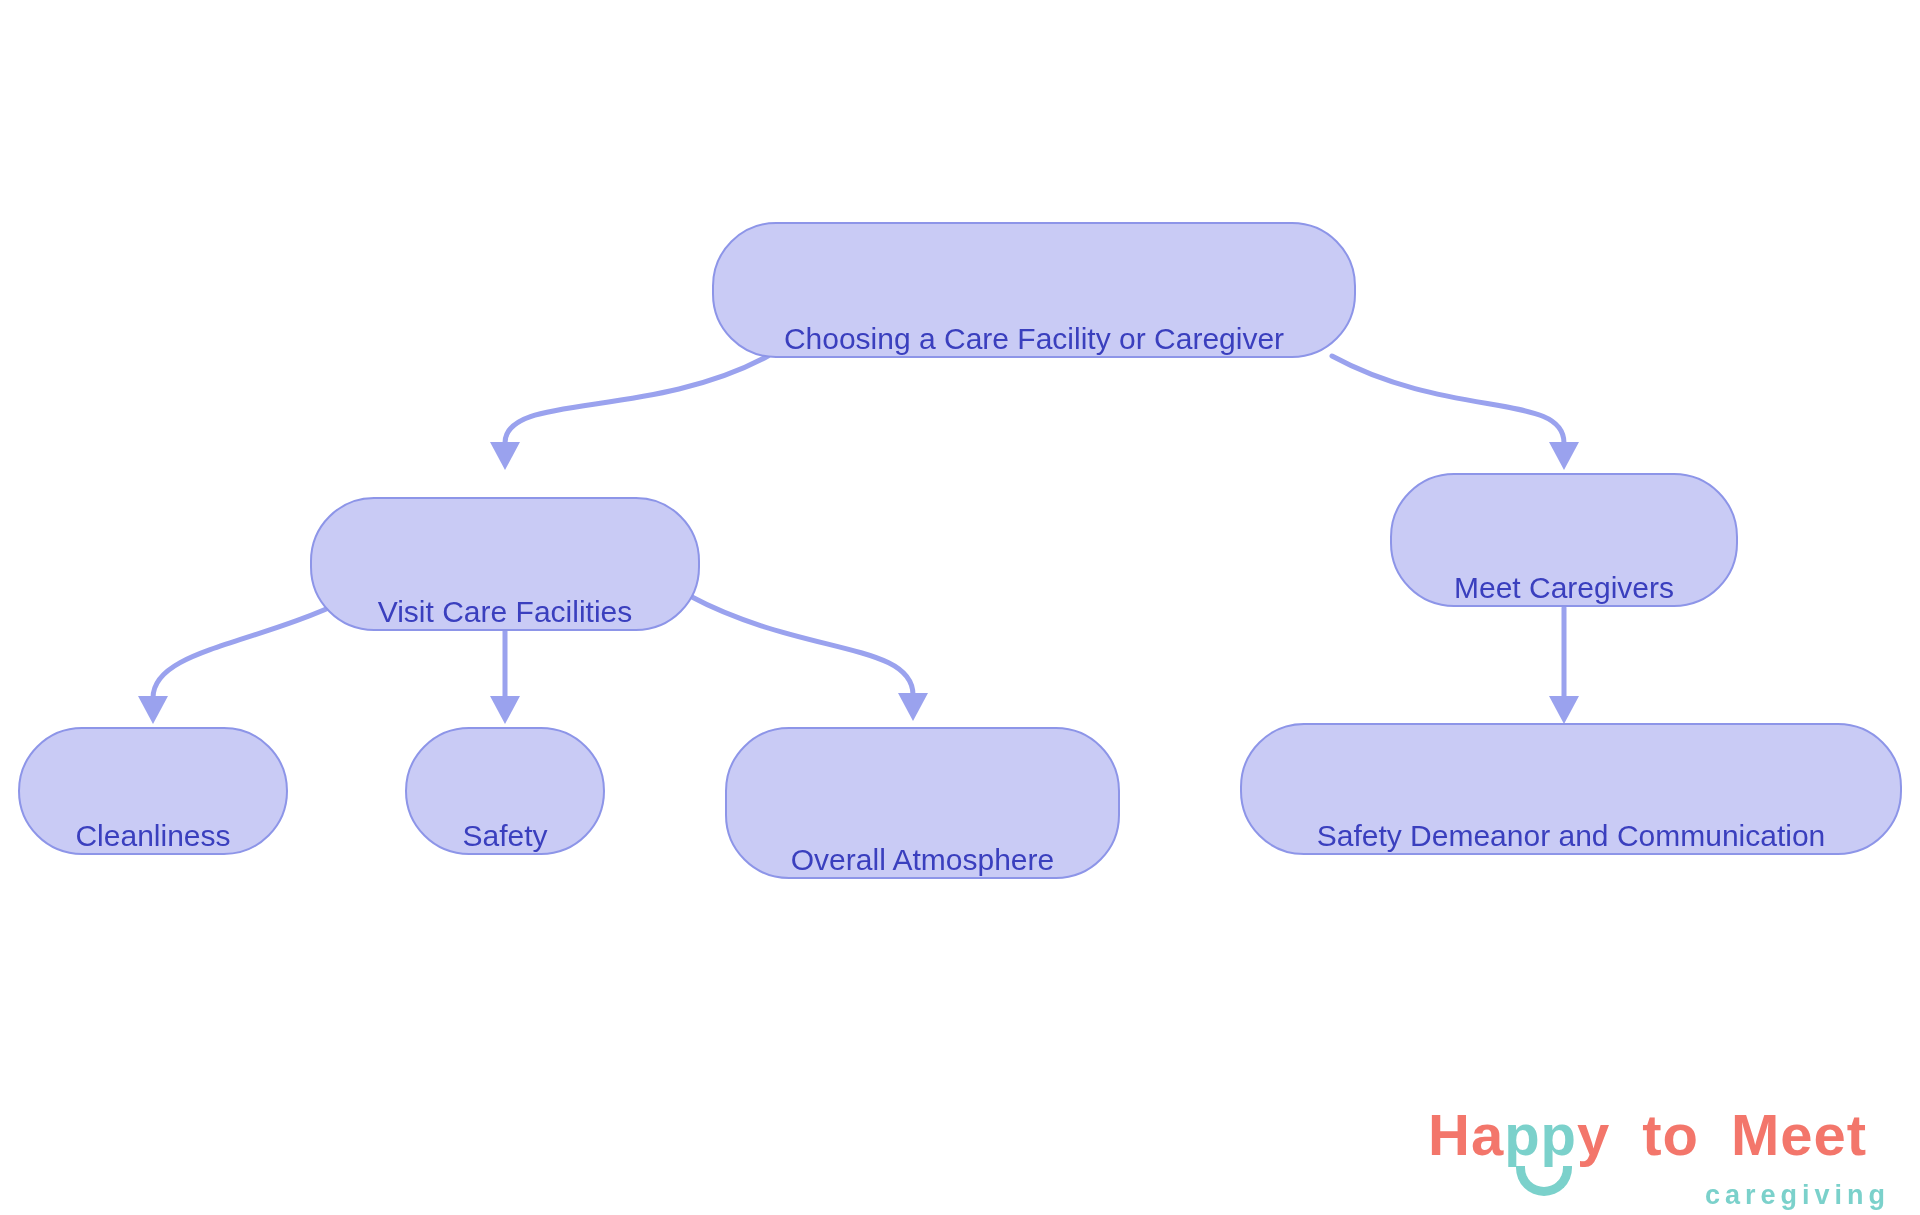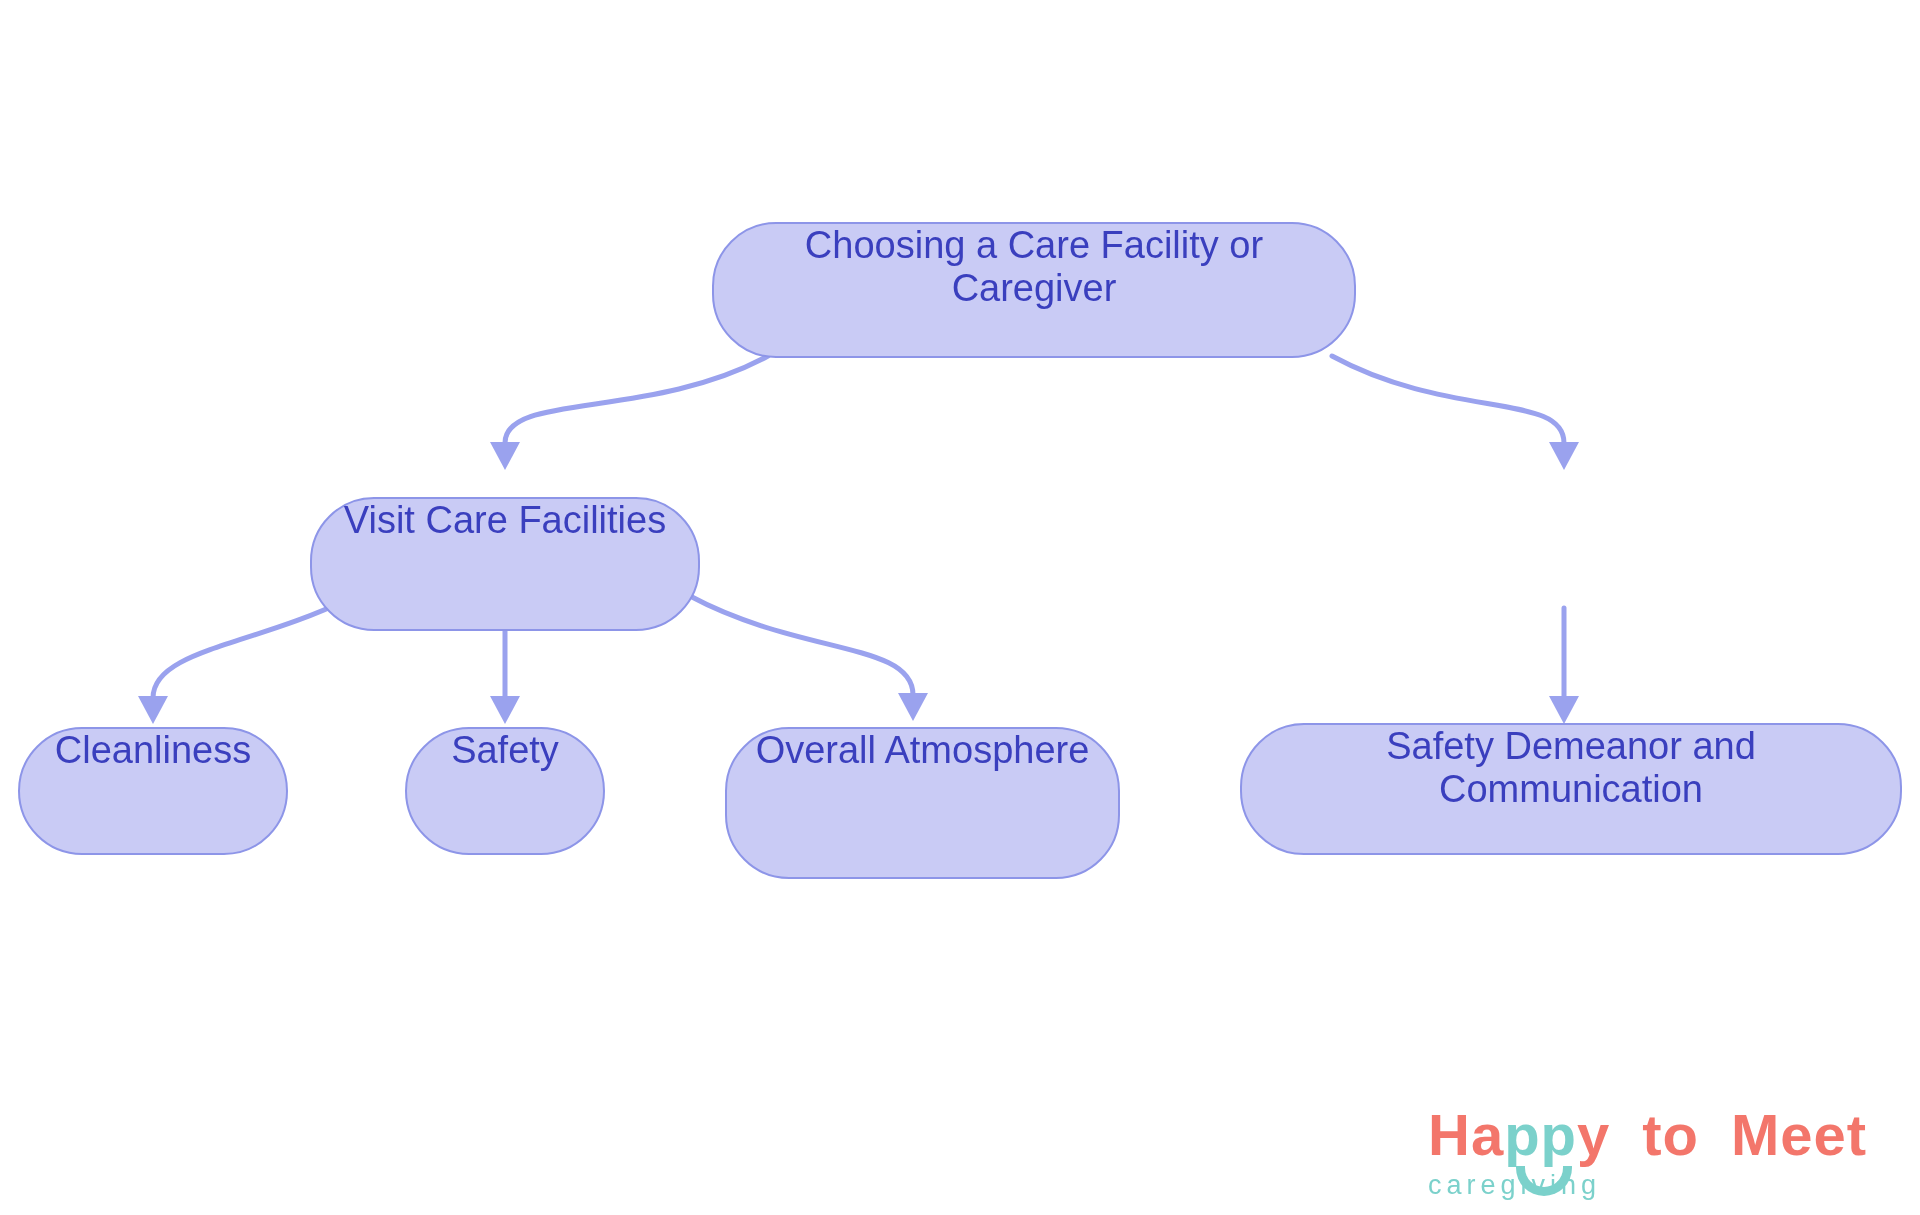--- a/index.html
+++ b/index.html
@@ -30,24 +30,24 @@
     fill: var(--edge, #9aa2ee);
     stroke: none;
   }
   .node {
     position: absolute;
     box-sizing: border-box;
     background: var(--node-fill, #c9cbf5);
     border: 2px solid var(--node-stroke, #8d95e8);
     border-radius: 64px;
     display: flex;
-    align-items: flex-start;
+    align-items: flex-end;
     justify-content: center;
     color: var(--node-text, #3a3fbe);
-    font-size: 38px;
+    font-size: 30px;
     text-align: center;
     padding: 0 20px;
   }
   .logo {
     position: absolute;
     left: 1428px;
     top: 1102px;
     width: 472px;
   }
   .logo-line1 {
@@ -67,24 +67,25 @@
     left: 88px;
     top: 64px;
     width: 56px;
     height: 30px;
     box-sizing: border-box;
     border: 9px solid var(--logo-teal, #7bd1cb);
     border-top: none;
     border-radius: 0 0 56px 56px;
   }
   .logo-sub {
-    margin-top: 2px;
+    margin-top: 12px;
+    text-align: right;
     padding-right: 10px;
     font-size: 27px;
-    font-weight: normal;
+    font-weight: bold;
     letter-spacing: 5px;
     color: var(--logo-teal, #7bd1cb);
   }
 </style>
 </head>
 <body>
 
 <div class="canvas">
 
   <svg class="edges" viewBox="0 0 1920 1215">
@@ -115,20 +116,23 @@
   </svg>
 
   <div class="node" style="left:712px; top:222px; width:644px; height:136px;">
     <span>Choosing a Care Facility or Caregiver</span>
   </div>
 
   <div class="node" style="left:310px; top:473px; width:390px; height:134px;margin-top:24px;">
     <span>Visit Care Facilities</span>
   </div>
 
+  <div class="node" style="left:1390px; top:473px; width:348px; height:134px;">
+    <span>Meet Caregivers</span>
+  </div>
 
   <div class="node" style="left:405px; top:727px; width:200px; height:128px;">
     <span>Safety</span>
   </div>
 
   <div class="node" style="left:18px; top:727px; width:270px; height:128px;">
     <span>Cleanliness</span>
   </div>
 
   <div class="node" style="left:725px; top:727px; width:395px; height:152px;">

